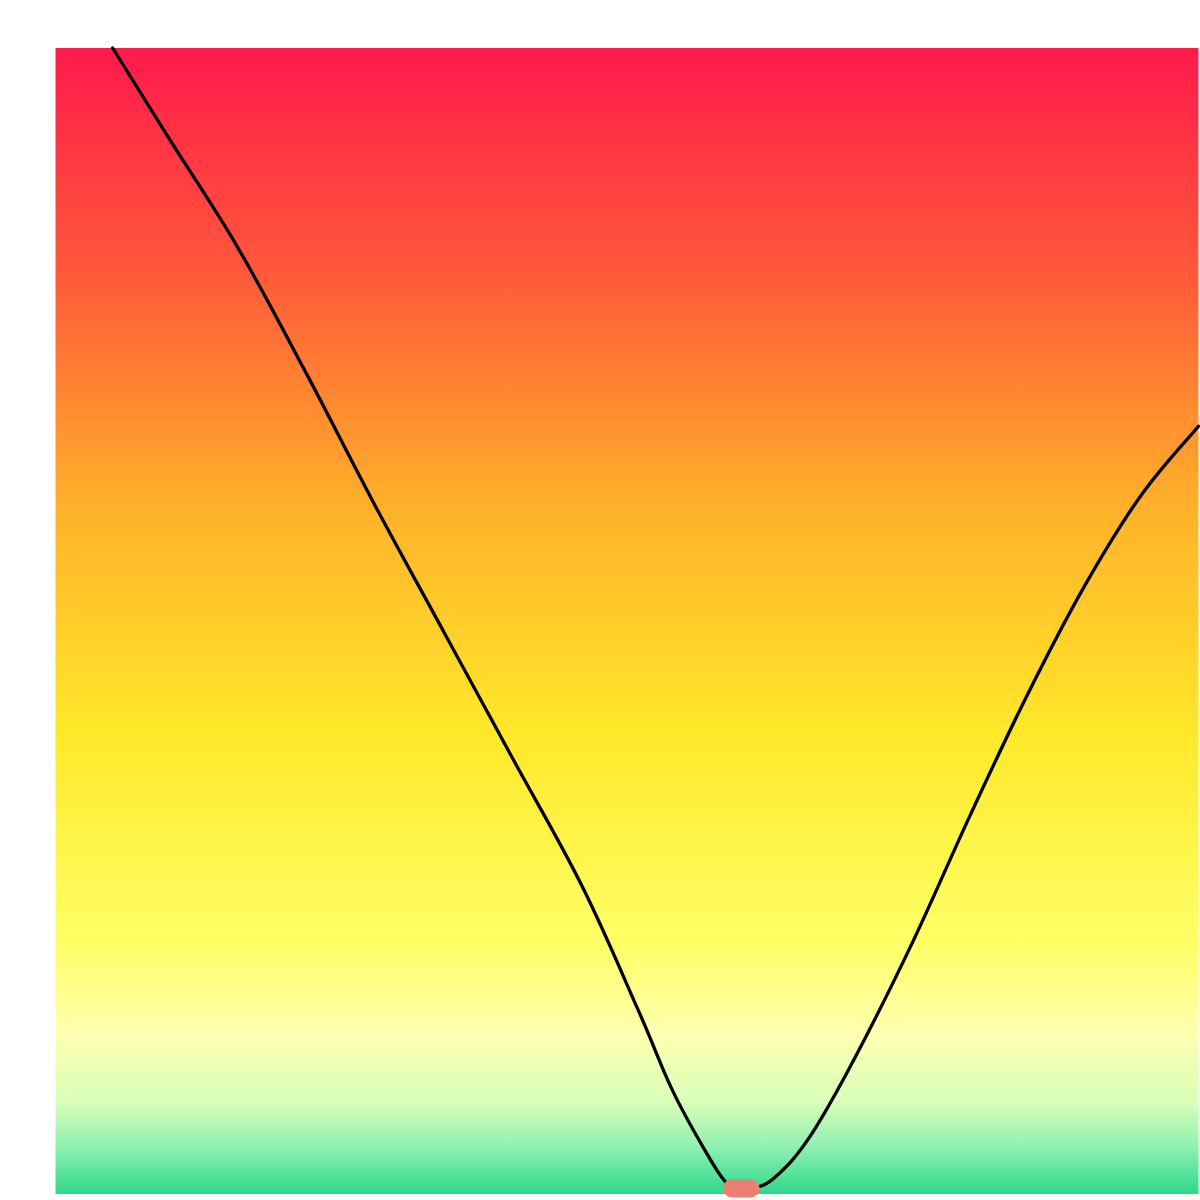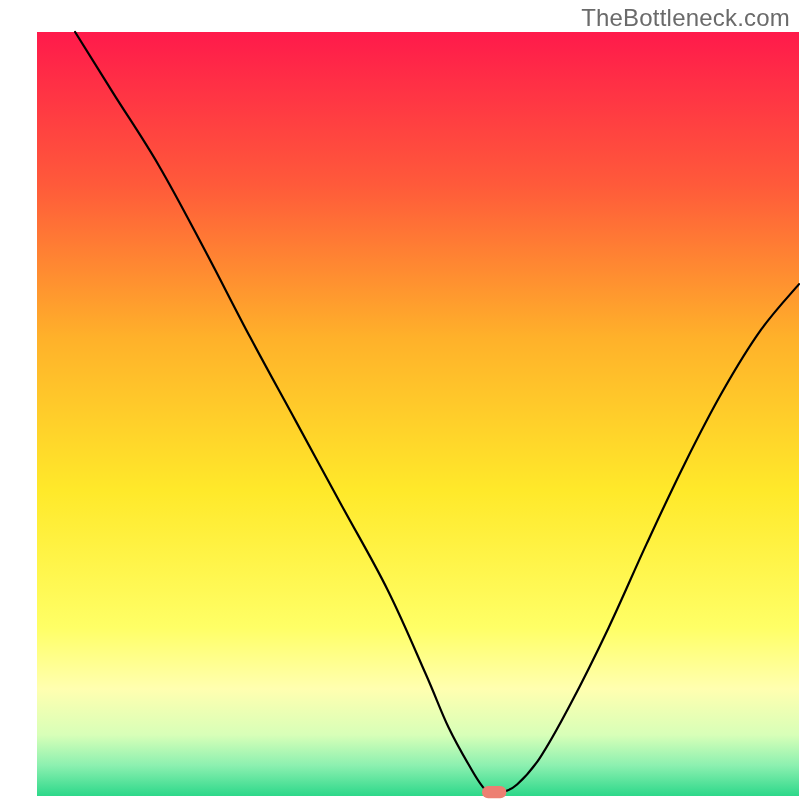--- a/index.html
+++ b/index.html
@@ -41,21 +41,20 @@
   }
   .marker {
     fill: #ed7f72;
     stroke: none;
   }
 </style>
 </head>
 <body>
 
 <div class="chart-container">
-  <div class="attribution">TheBottleneck.com</div>
   <svg class="plot" viewBox="0 0 800 800">
     <defs>
       <linearGradient id="bgGrad" x1="0" y1="0" x2="0" y2="1">
           <stop offset="0%" stop-color="#ff1a4b"></stop>
           <stop offset="20%" stop-color="#ff5a3a"></stop>
           <stop offset="40%" stop-color="#ffb12a"></stop>
           <stop offset="60%" stop-color="#ffe92a"></stop>
           <stop offset="78%" stop-color="#ffff66"></stop>
           <stop offset="86%" stop-color="#ffffb0"></stop>
           <stop offset="92%" stop-color="#d8ffb8"></stop>

